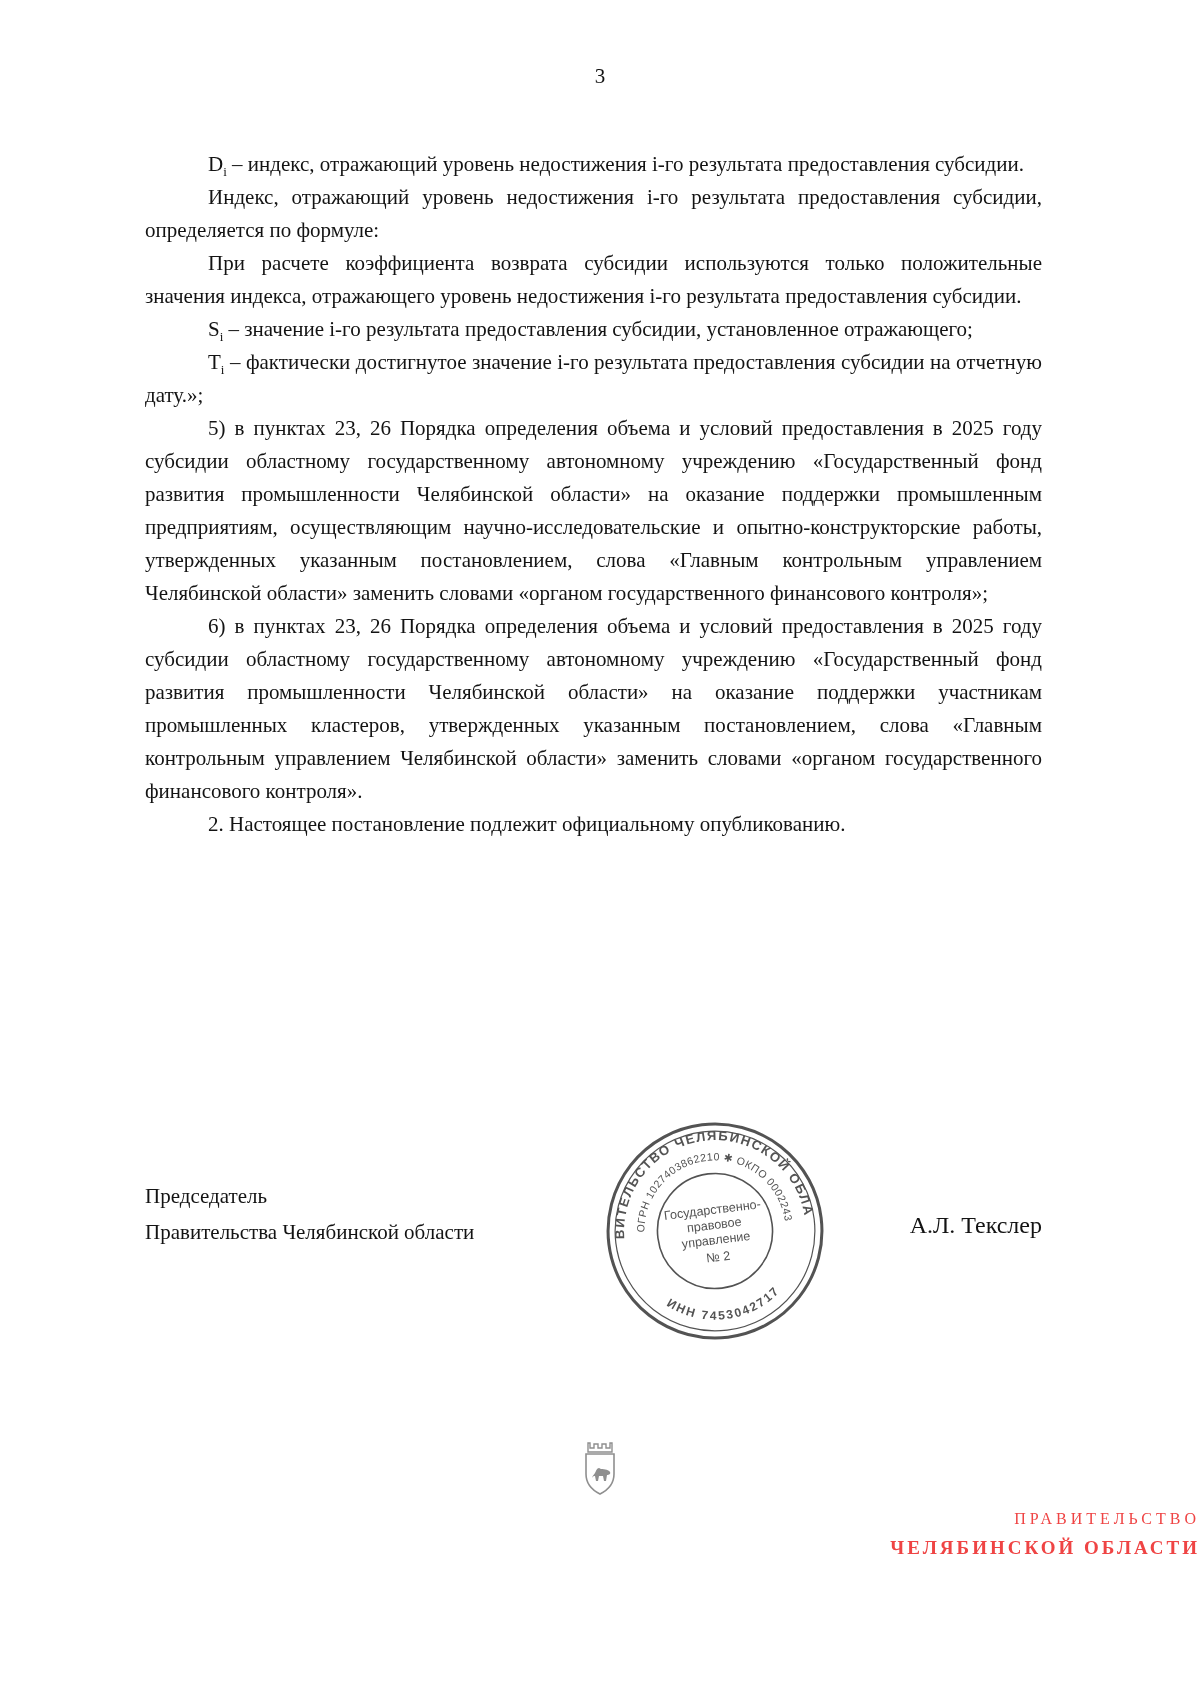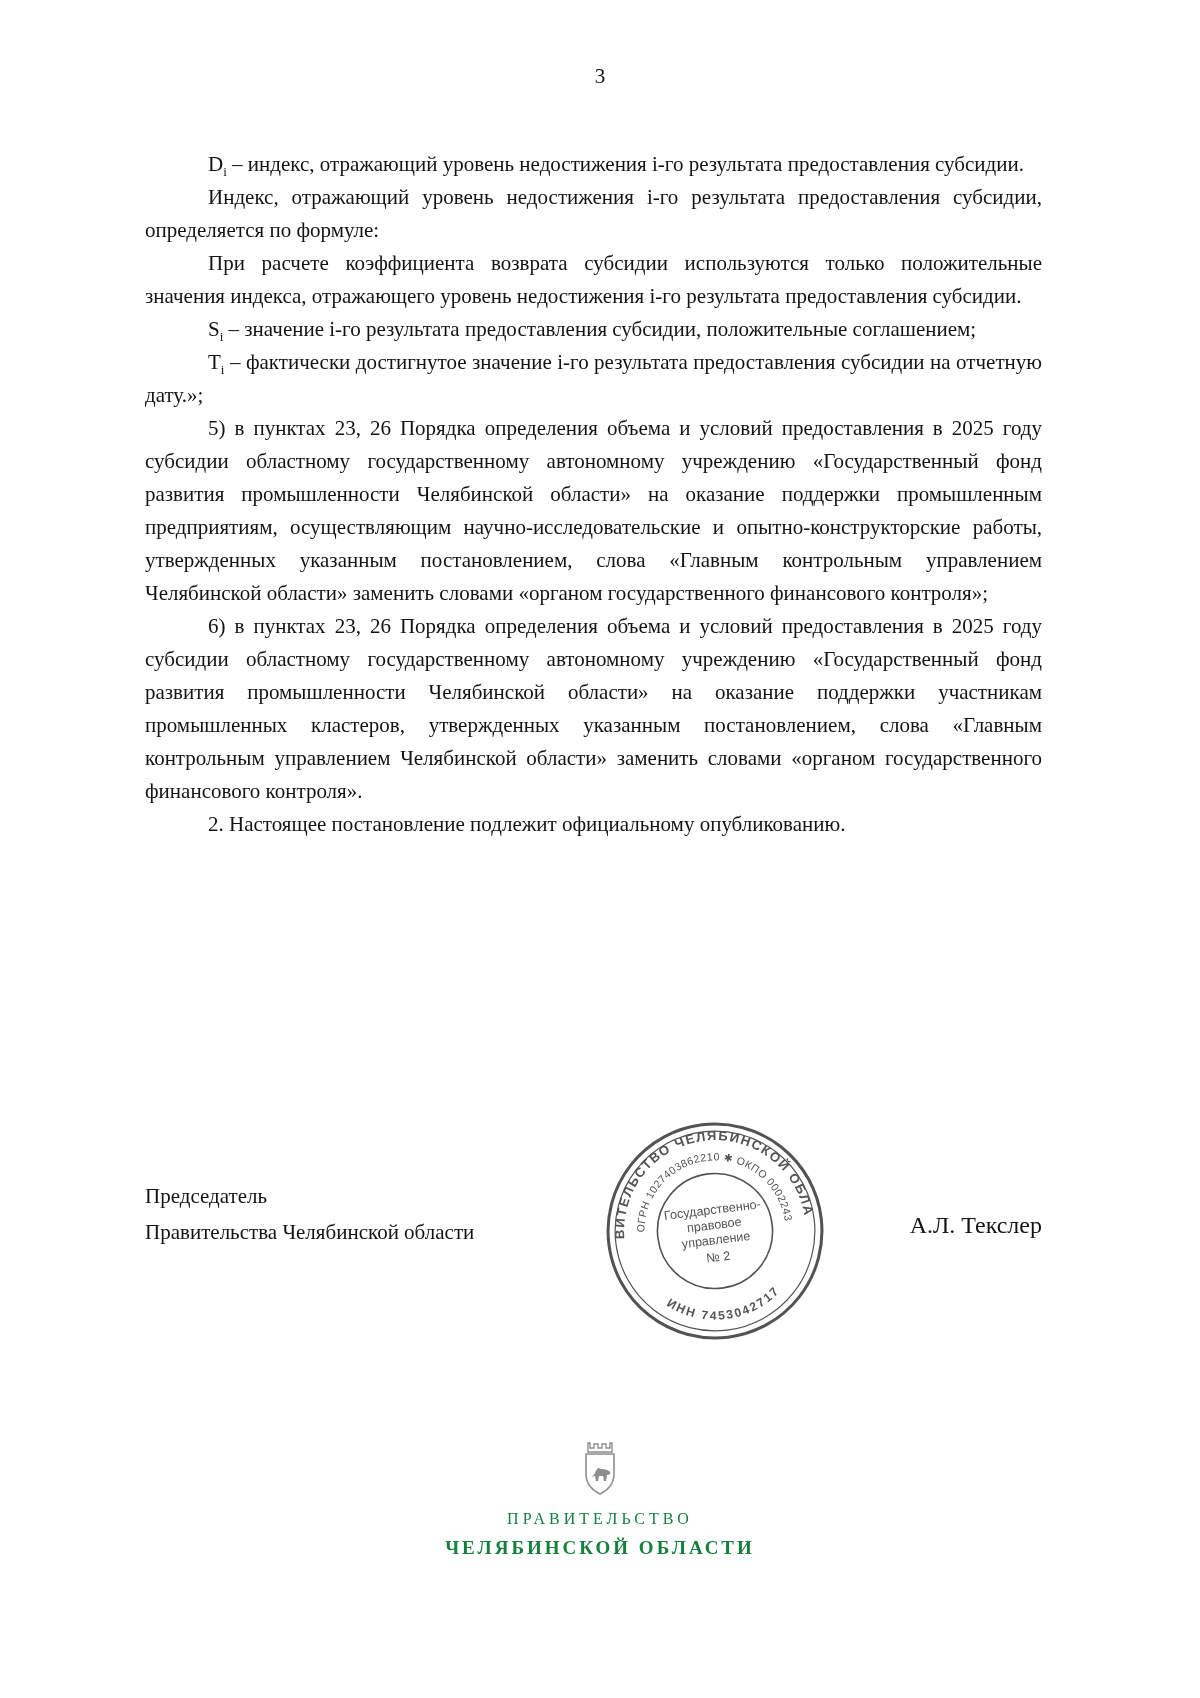--- a/index.html
+++ b/index.html
@@ -46,21 +46,21 @@
   .stamp text, .stamp textPath {
     font-family:"Liberation Sans","DejaVu Sans",sans-serif;
     fill:#474747;
   }
   .stamp .ring-lg { font-size:13px; letter-spacing:1.5px; font-weight:bold; }
   .stamp .ring-md { font-size:10.5px; letter-spacing:0.5px; }
   .stamp .ring-bt { font-size:12px; letter-spacing:2px; font-weight:bold; }
   .stamp .ctr { font-size:12.5px; }
   .footer {
     position:absolute; top:1440px; left:0; width:100%;
-    text-align:center; color:#15803d;
+    text-align:right; color:#ef4444;
   }
   .footer svg { display:block; margin:0 auto 12px auto; }
   .footer .f-line1 { font-size:16px; letter-spacing:4px; }
   .footer .f-line2 { font-size:19px; letter-spacing:3px; margin-top:9px;font-weight:bold; }
 </style>
 </head>
 <body>
 
 <div class="page">
 
@@ -68,21 +68,21 @@
 
   <div class="doc-body">
 
     <p><span>D</span><sub>i</sub><span> – индекс, отражающий уровень недостижения i-го результата предоставления субсидии.</span></p>
 
     <p>Индекс, отражающий уровень недостижения i-го результата предоставления субсидии, определяется по формуле:</p>
 
     <p>При расчете коэффициента возврата субсидии используются только положительные значения индекса, отражающего уровень недостижения i-го результата предоставления субсидии.</p>
 
 
-    <p><span>S</span><sub>i</sub><span> – значение i-го результата предоставления субсидии, положительные соглашением;</span></p>
+    <p><span>S</span><sub>i</sub><span> – значение i-го результата предоставления субсидии, установленное отражающего;</span></p>
 
     <p><span>T</span><sub>i</sub><span> – фактически достигнутое значение i-го результата предоставления субсидии на отчетную дату.»;</span></p>
 
     <p>5) в пунктах 23, 26 Порядка определения объема и условий предоставления в 2025 году субсидии областному государственному автономному учреждению «Государственный фонд развития промышленности Челябинской области» на оказание поддержки промышленным предприятиям, осуществляющим научно-исследовательские и опытно-конструкторские работы, утвержденных указанным постановлением, слова «Главным контрольным управлением Челябинской области» заменить словами «органом государственного финансового контроля»;</p>
 
     <p>6) в пунктах 23, 26 Порядка определения объема и условий предоставления в 2025 году субсидии областному государственному автономному учреждению «Государственный фонд развития промышленности Челябинской области» на оказание поддержки участникам промышленных кластеров, утвержденных указанным постановлением, слова «Главным контрольным управлением Челябинской области» заменить словами «органом государственного финансового контроля».</p>
 
     <p>2. Настоящее постановление подлежит официальному опубликованию.</p>
 
   </div>

